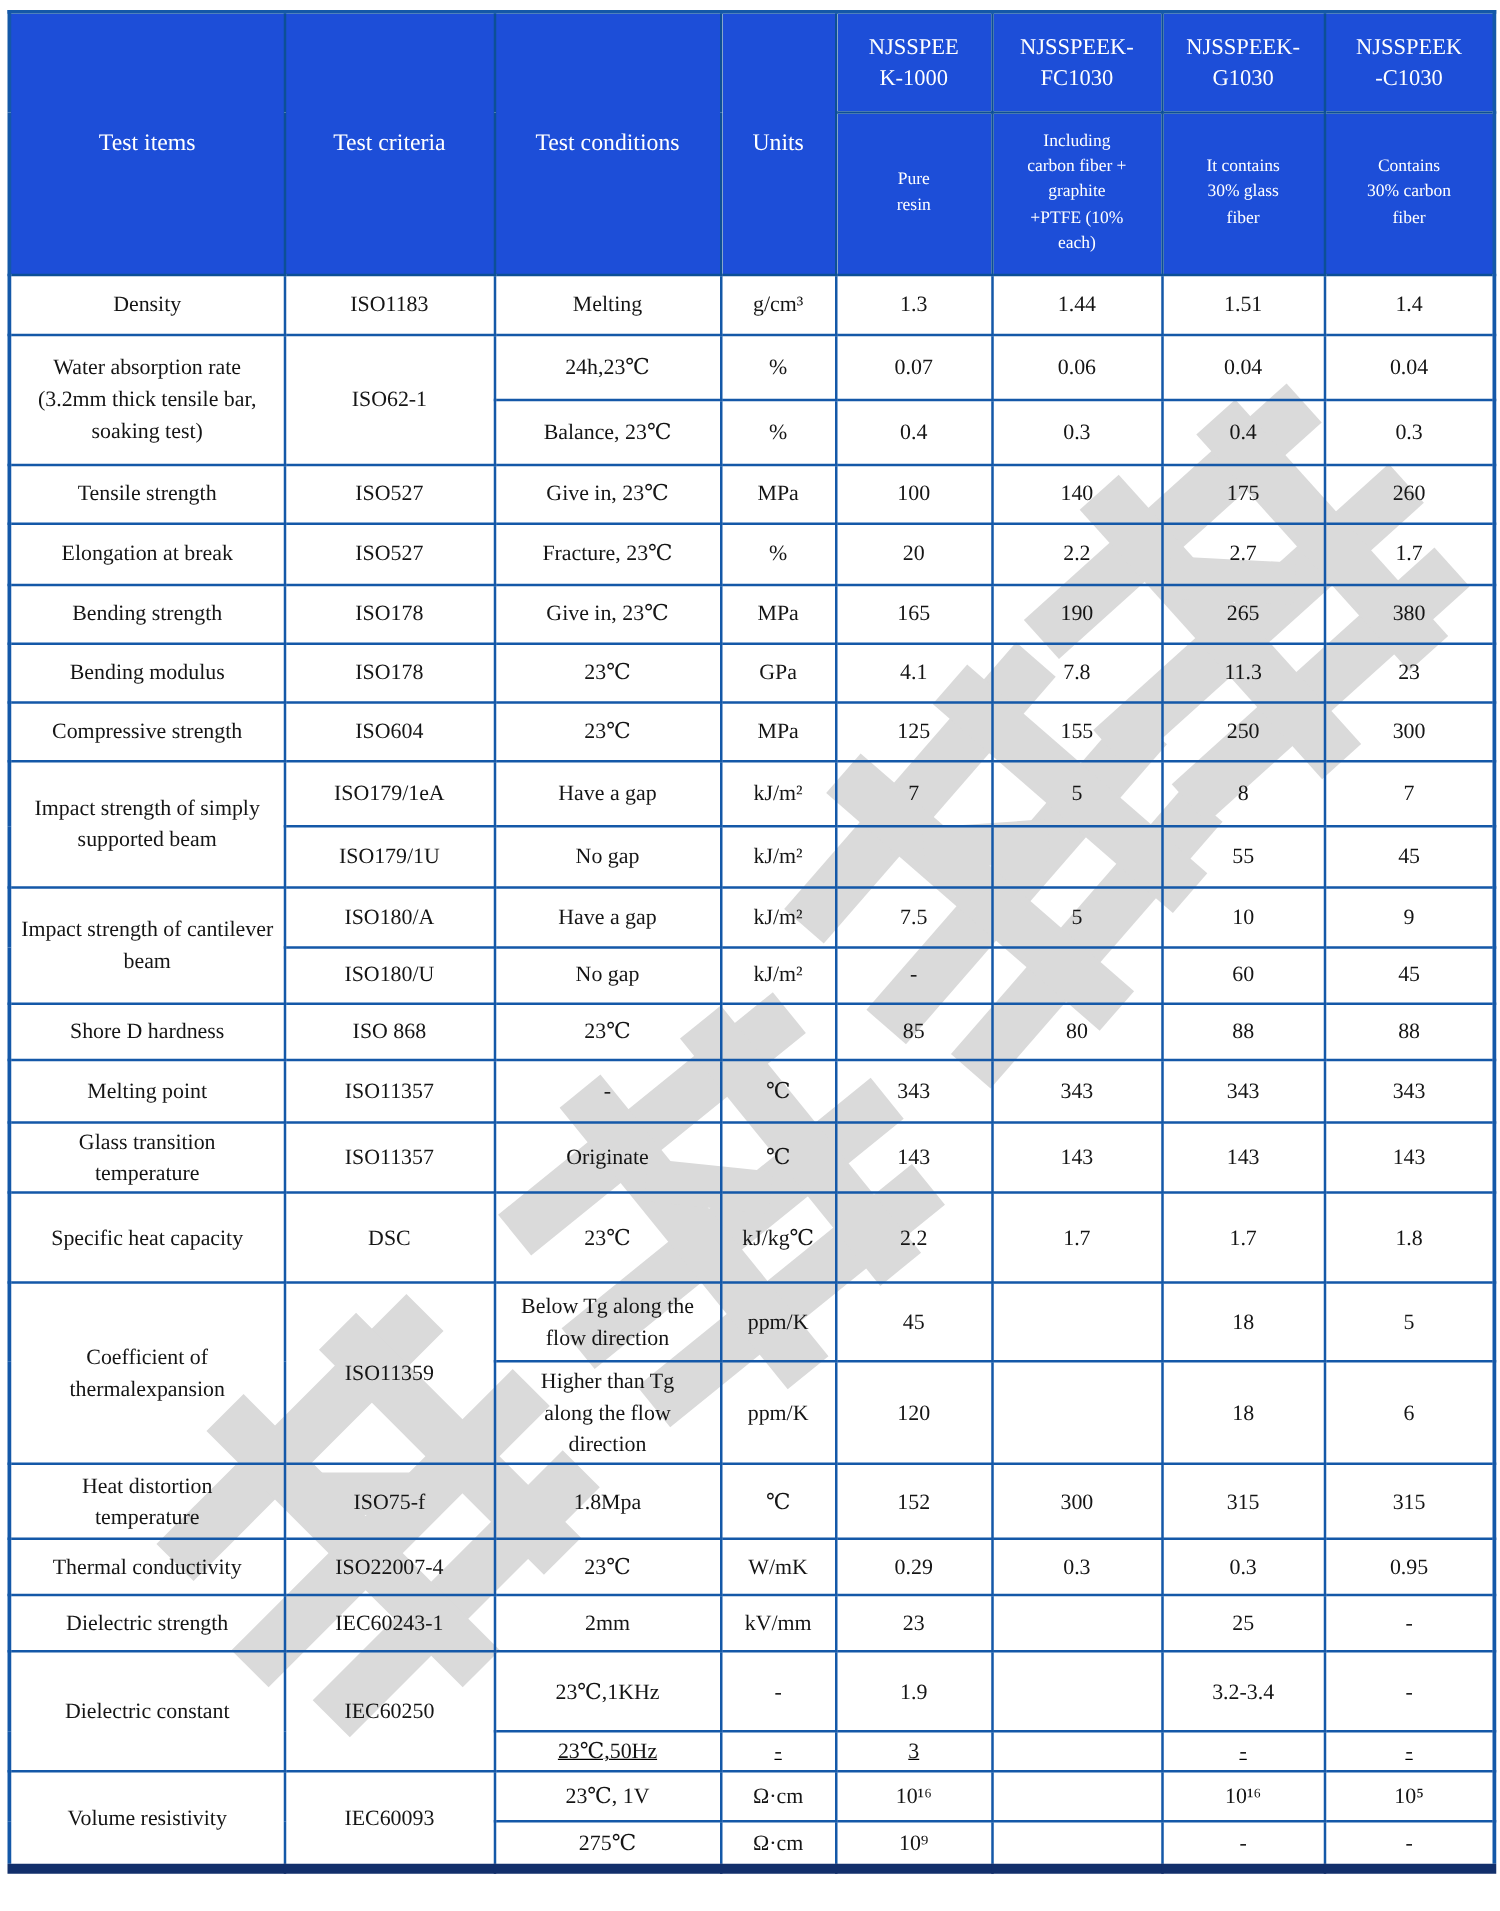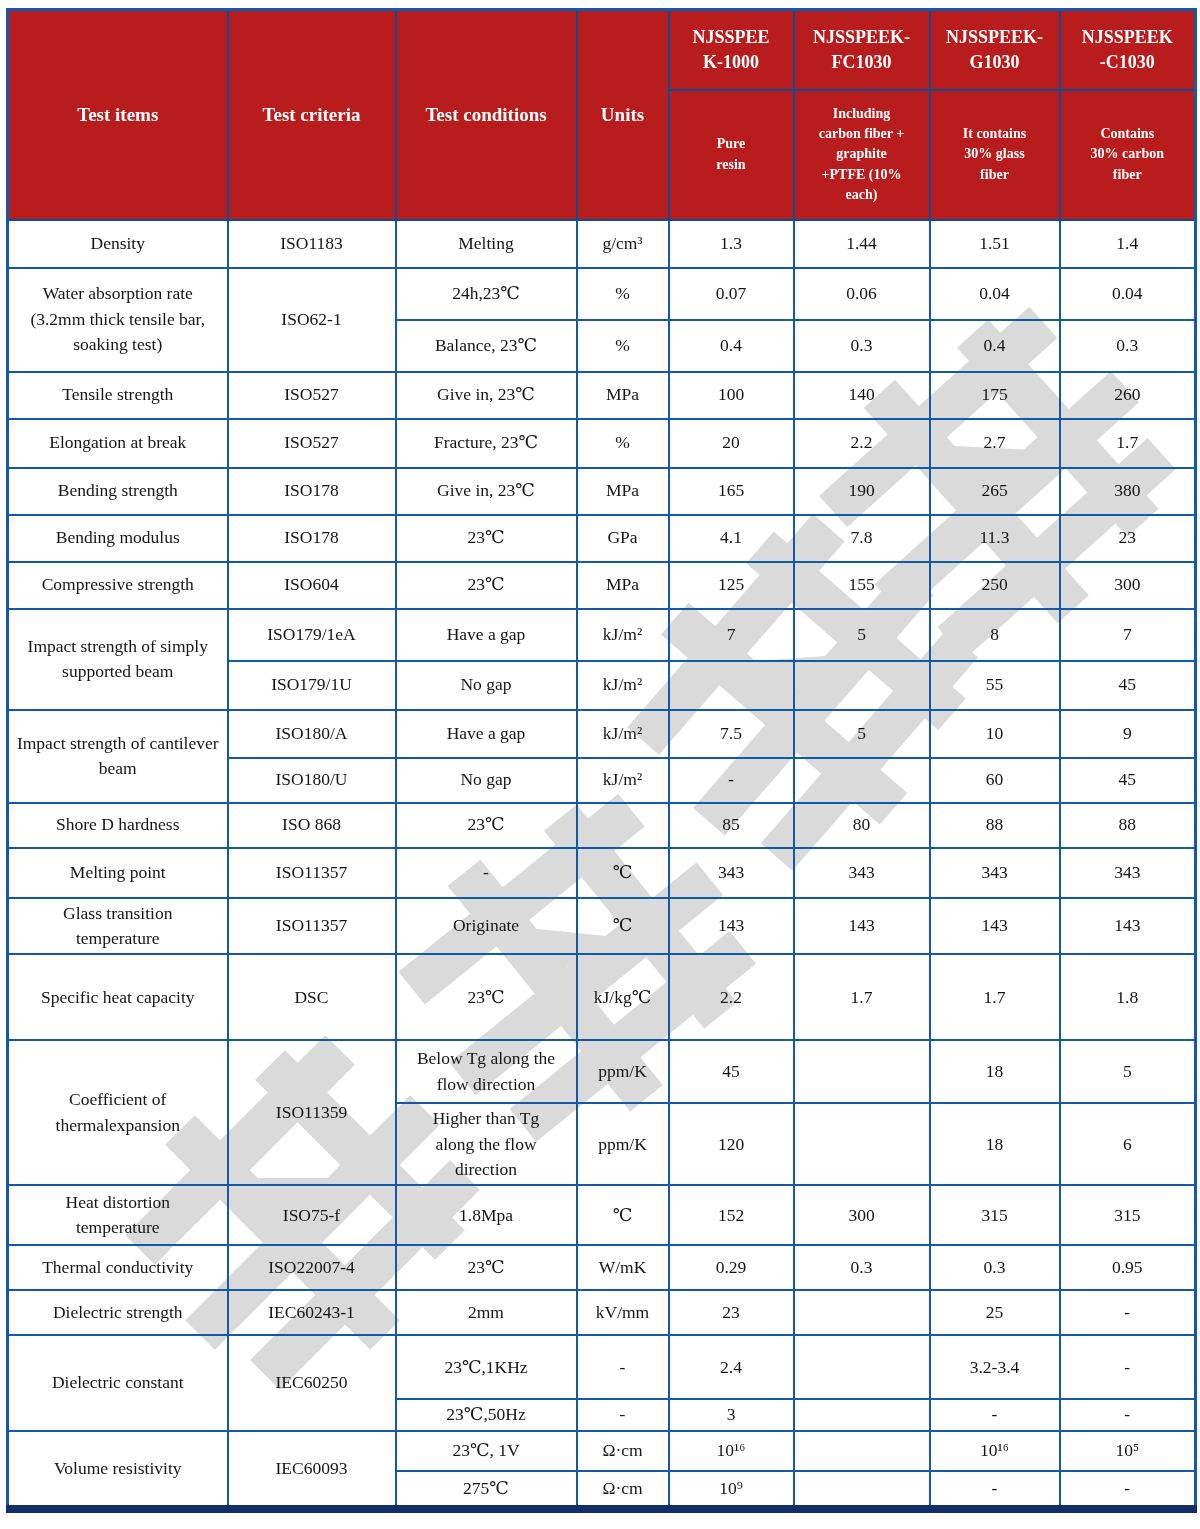--- a/index.html
+++ b/index.html
@@ -20,23 +20,23 @@
   }
   th,td{
     border:2px solid #1458a8;
     text-align:center;vertical-align:middle;
     white-space:pre-line;
     padding:2px 4px;
     line-height:1.35;
     overflow:hidden;
   }
   thead th{
-    background:#b91c1c;color:#ffffff;
+    background:#1d4ed8;color:#ffffff;
     border-color:#0c4f96;
-    font-weight:bold;font-size:19px;
+    font-weight:normal;font-size:19px;
   }
   thead tr.hdr-top{height:80px;}
   thead tr.hdr-sub{height:130px;}
   thead th.mat-name{font-size:18px;}
   thead th.mat-desc{font-size:14px;line-height:1.45;}
   tbody td{
     font-size:17.5px;color:#151515;
     background:transparent;
     line-height:1.45;
   }
@@ -250,21 +250,21 @@
           <td>Glass transition
 temperature</td>
           <td>ISO11357</td>
           <td>Originate</td>
           <td>℃</td>
           <td>143</td>
           <td>143</td>
           <td>143</td>
           <td>143</td>
         </tr>
-        <tr style="height: 86px;">
+        <tr style="height: 72px;">
           <td>Specific heat capacity</td>
           <td>DSC</td>
           <td>23℃</td>
           <td>kJ/kg℃</td>
           <td>2.2</td>
           <td>1.7</td>
           <td>1.7</td>
           <td>1.8</td>
         </tr>
         <tr style="height: 63px;">
@@ -318,26 +318,26 @@
           <td>23</td>
           <td></td>
           <td>25</td>
           <td>-</td>
         </tr>
         <tr style="height: 64px;">
           <td rowspan="2">Dielectric constant</td>
           <td rowspan="2">IEC60250</td>
           <td>23℃,1KHz</td>
           <td>-</td>
-          <td>2.4</td>
+          <td>1.9</td>
           <td></td>
           <td>3.2-3.4</td>
           <td>-</td>
         </tr>
-        <tr style="height: 27px;">
+        <tr style="height: 27px; text-decoration: underline;">
           <td>23℃,50Hz</td>
           <td>-</td>
           <td>3</td>
           <td></td>
           <td>-</td>
           <td>-</td>
         </tr>
         <tr style="height: 40px;">
           <td rowspan="2">Volume resistivity</td>
           <td rowspan="2">IEC60093</td>

